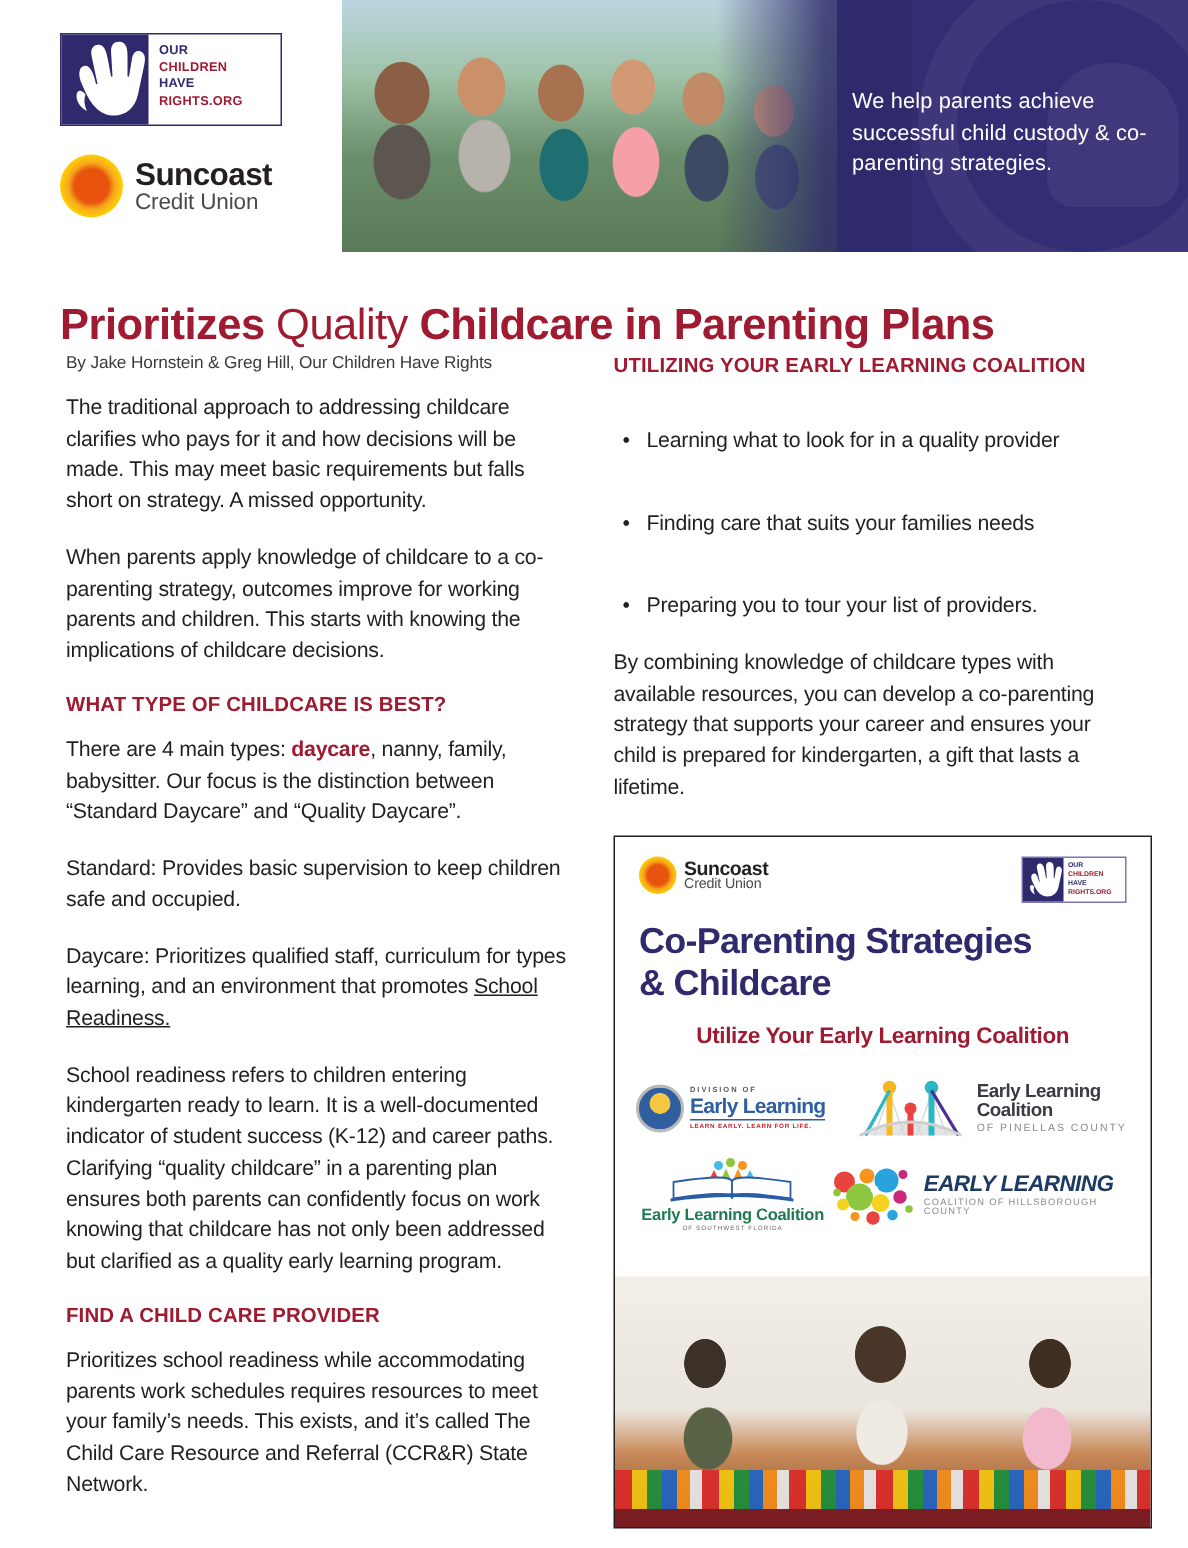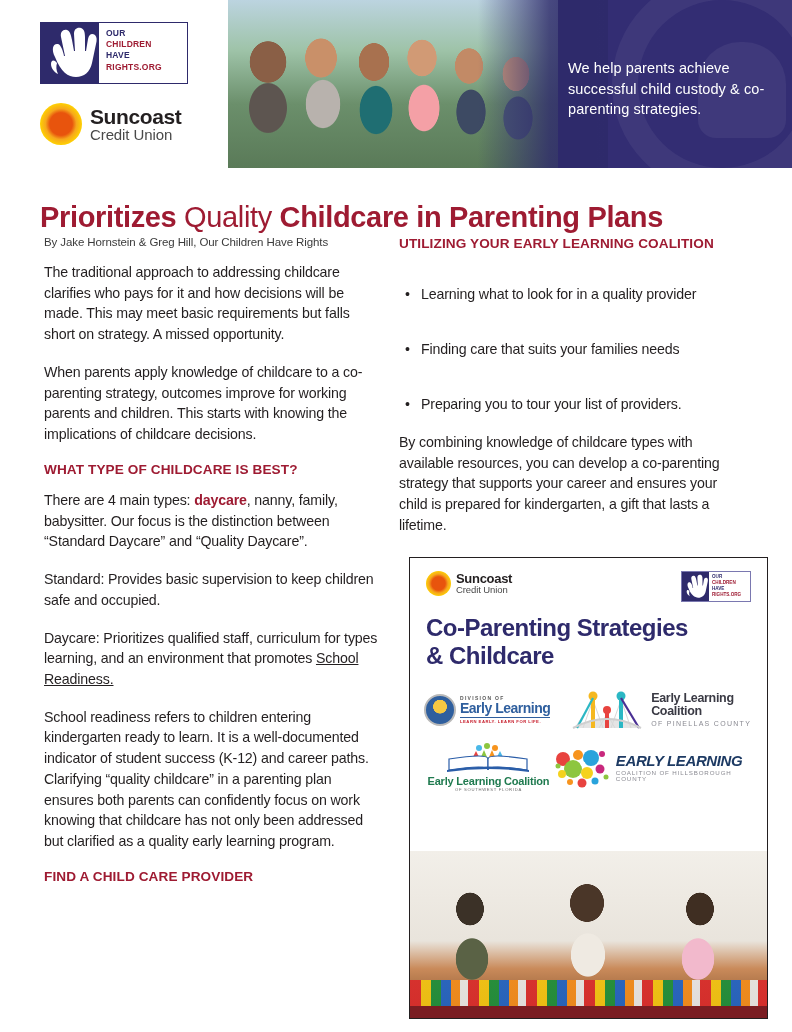--- a/index.html
+++ b/index.html
@@ -147,21 +147,21 @@
   .title .r { font-weight: normal; }
 
   
   .col-left {
     position: absolute;
     left: 44px; top: 236px;
     width: 340px;
   }
   .col-right {
     position: absolute;
-    left: 399px; top: 236px;
+    left: 409px; top: 236px;
     width: 348px;
   }
   .byline {
     font-size: 11.5px;
     color: #3b3b3b;
     margin-bottom: 14px;
     letter-spacing: -.1px;
   }
   p.body {
     font-size: 14.2px;
@@ -374,20 +374,21 @@
   <p class="body"><span>There are 4 main types: </span><span class="redbold">daycare</span><span>, nanny, family, babysitter.  Our focus is the distinction between “Standard Daycare” and “Quality Daycare”.</span></p>
 
   <p class="body"><span class="bold">Standard:</span><span> Provides basic supervision to keep children safe and occupied.</span></p>
 
   <p class="body"><span class="bold">Daycare:</span><span> Prioritizes qualified staff, curriculum for types learning, and an environment that promotes </span><span class="uline">School Readiness.</span></p>
 
   <p class="body">School readiness refers to children entering kindergarten ready to learn. It is a well-documented indicator of student success (K-12) and career paths.  Clarifying “quality childcare” in a parenting plan ensures both parents can confidently focus on work knowing that childcare has not only been addressed but clarified as a quality early learning program.</p>
 
   <h2 class="sec">FIND A CHILD CARE PROVIDER</h2>
 
+  <p class="body">Prioritizes school readiness while accommodating parents work schedules requires resources to meet your family’s needs. This exists, and it’s called The Child Care Resource and Referral (CCR&amp;R) State Network.</p>
 </div>
 
 <div class="col-right">
 
   <h2 class="sec">UTILIZING YOUR EARLY LEARNING COALITION</h2>
 
 
   <ul class="bullets">
     <li>Learning what to look for in a quality provider</li>
     <li>Finding care that suits your families needs</li>
@@ -426,20 +427,21 @@
           <div class="w-rights">RIGHTS.ORG</div>
         </div>
       </div>
     </div>
 
     <div class="flyer-h1">
       <div>Co-Parenting Strategies</div>
       <div>&amp; Childcare</div>
     </div>
 
+    <div class="flyer-h2">Utilize Your Early Learning Coalition</div>
   </div>
 
   <div class="partner-rows">
 
     <div class="p-row">
 
       <div class="dol">
         <div class="dol-seal"></div>
         <div class="dol-txt">
           <div class="dol-t1">DIVISION OF</div>

